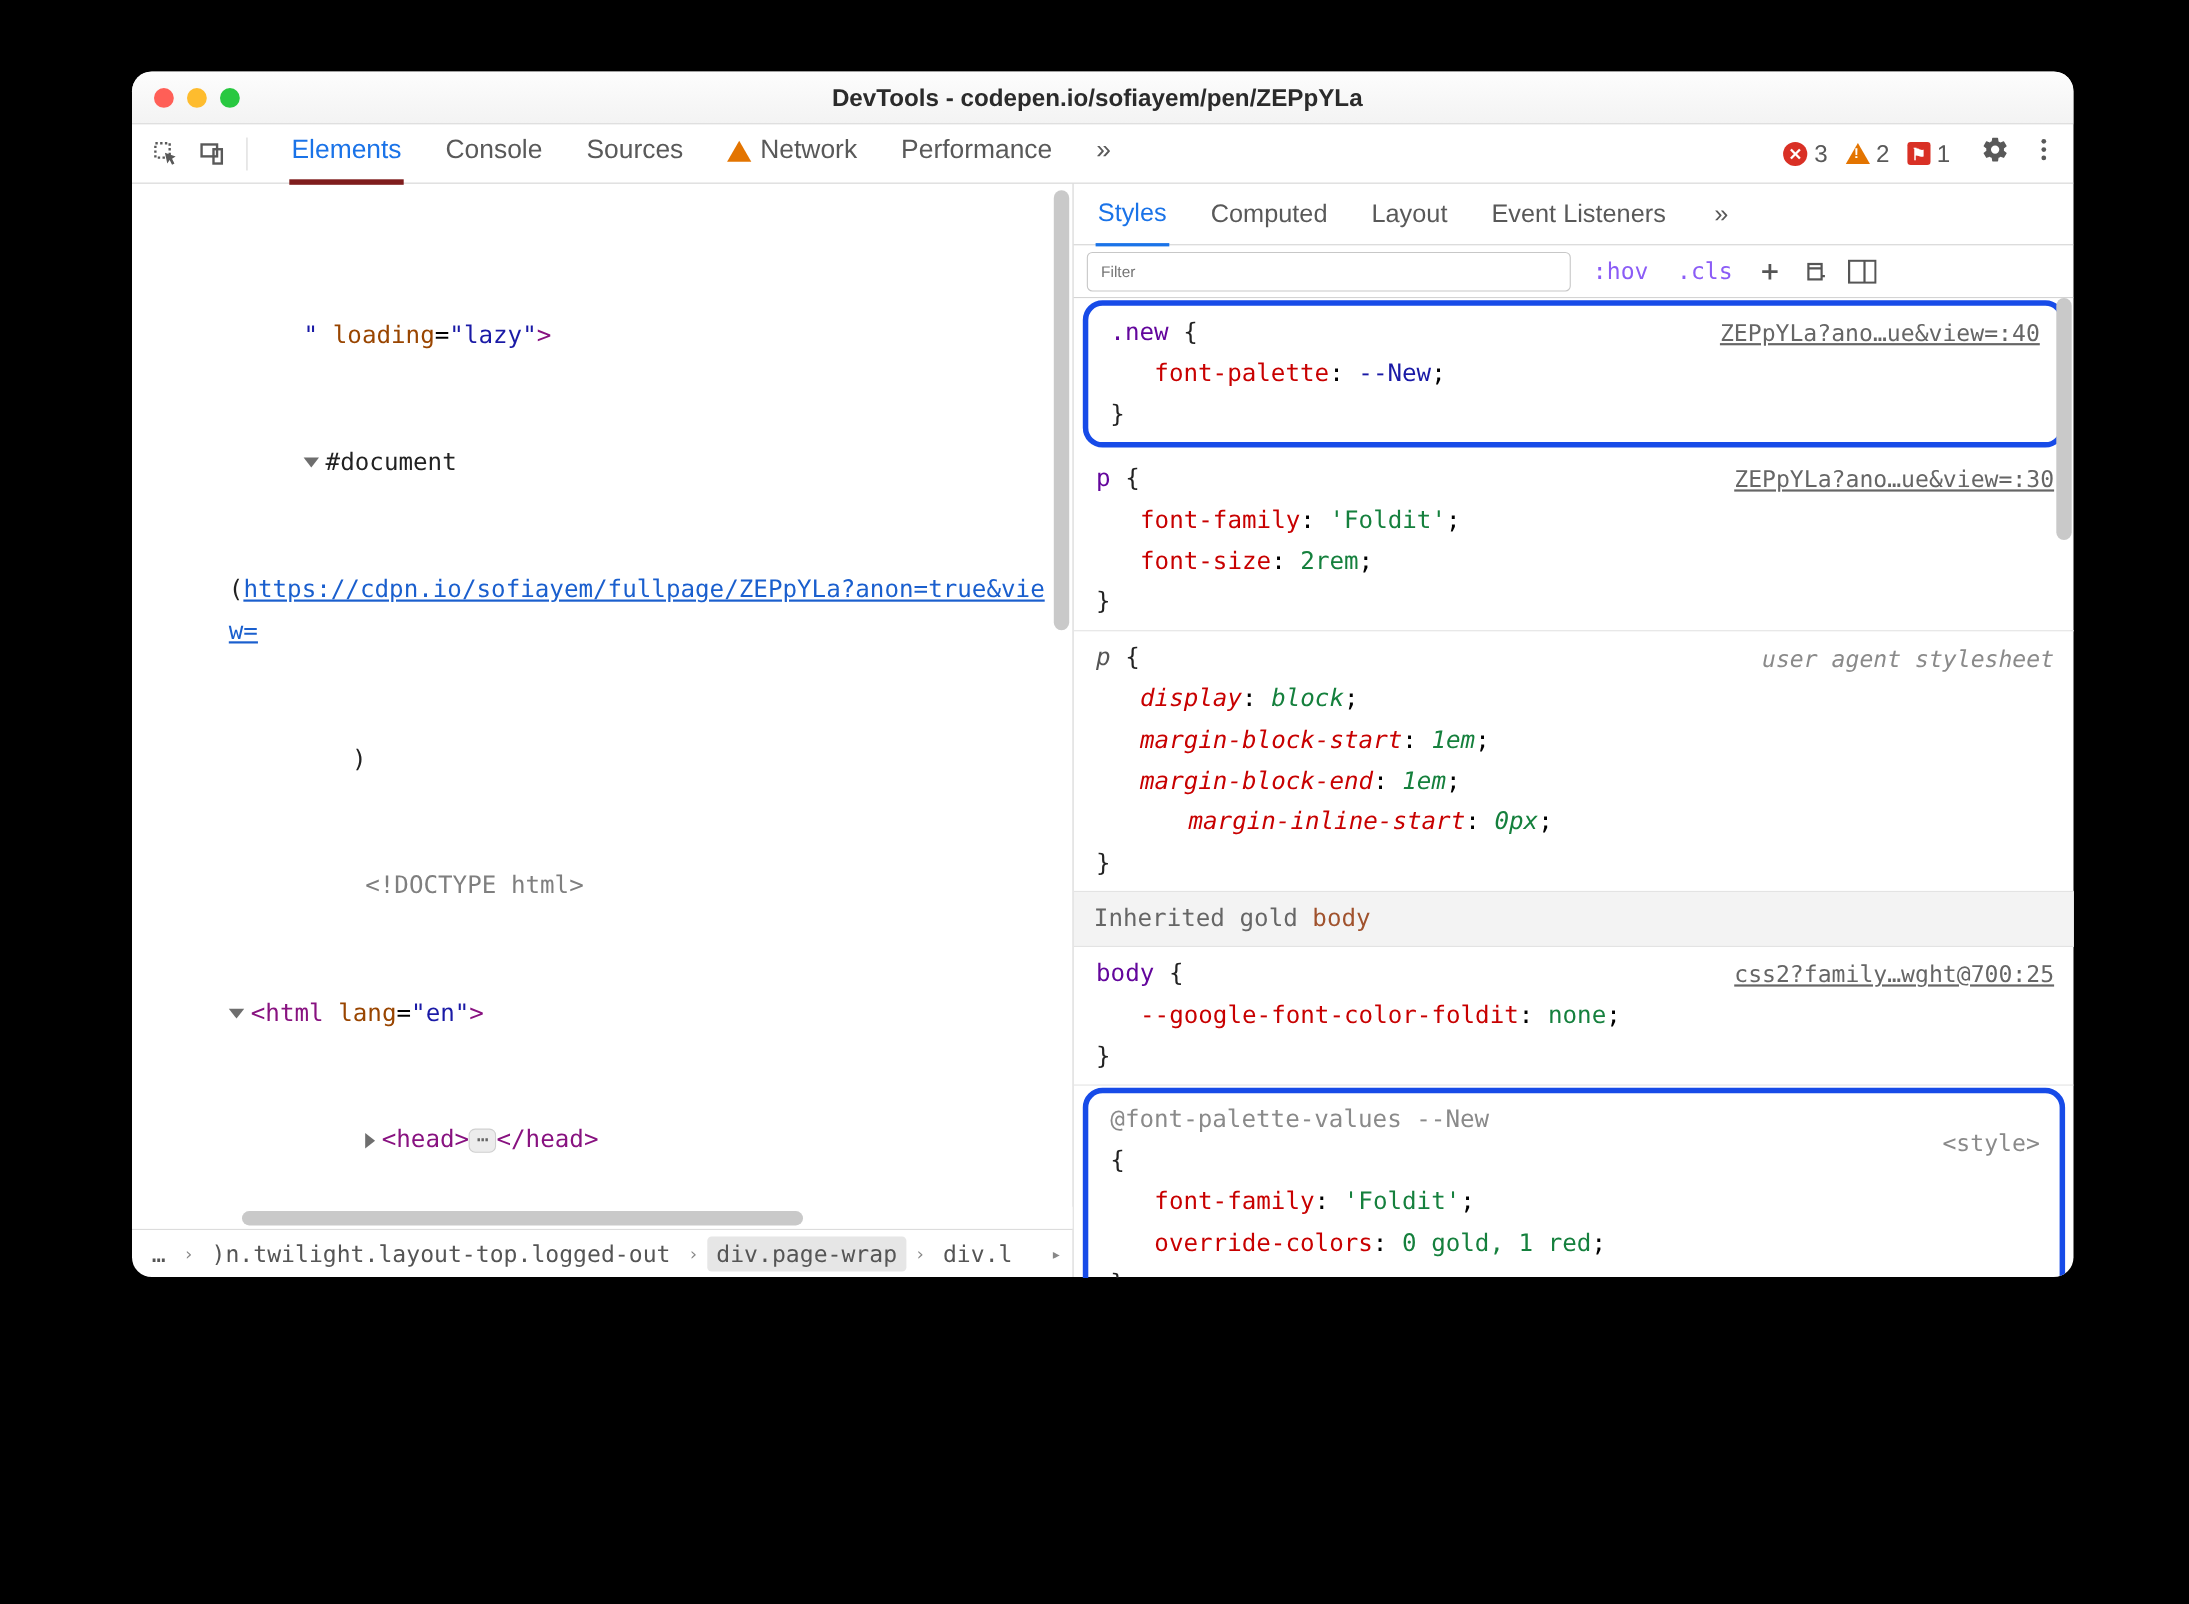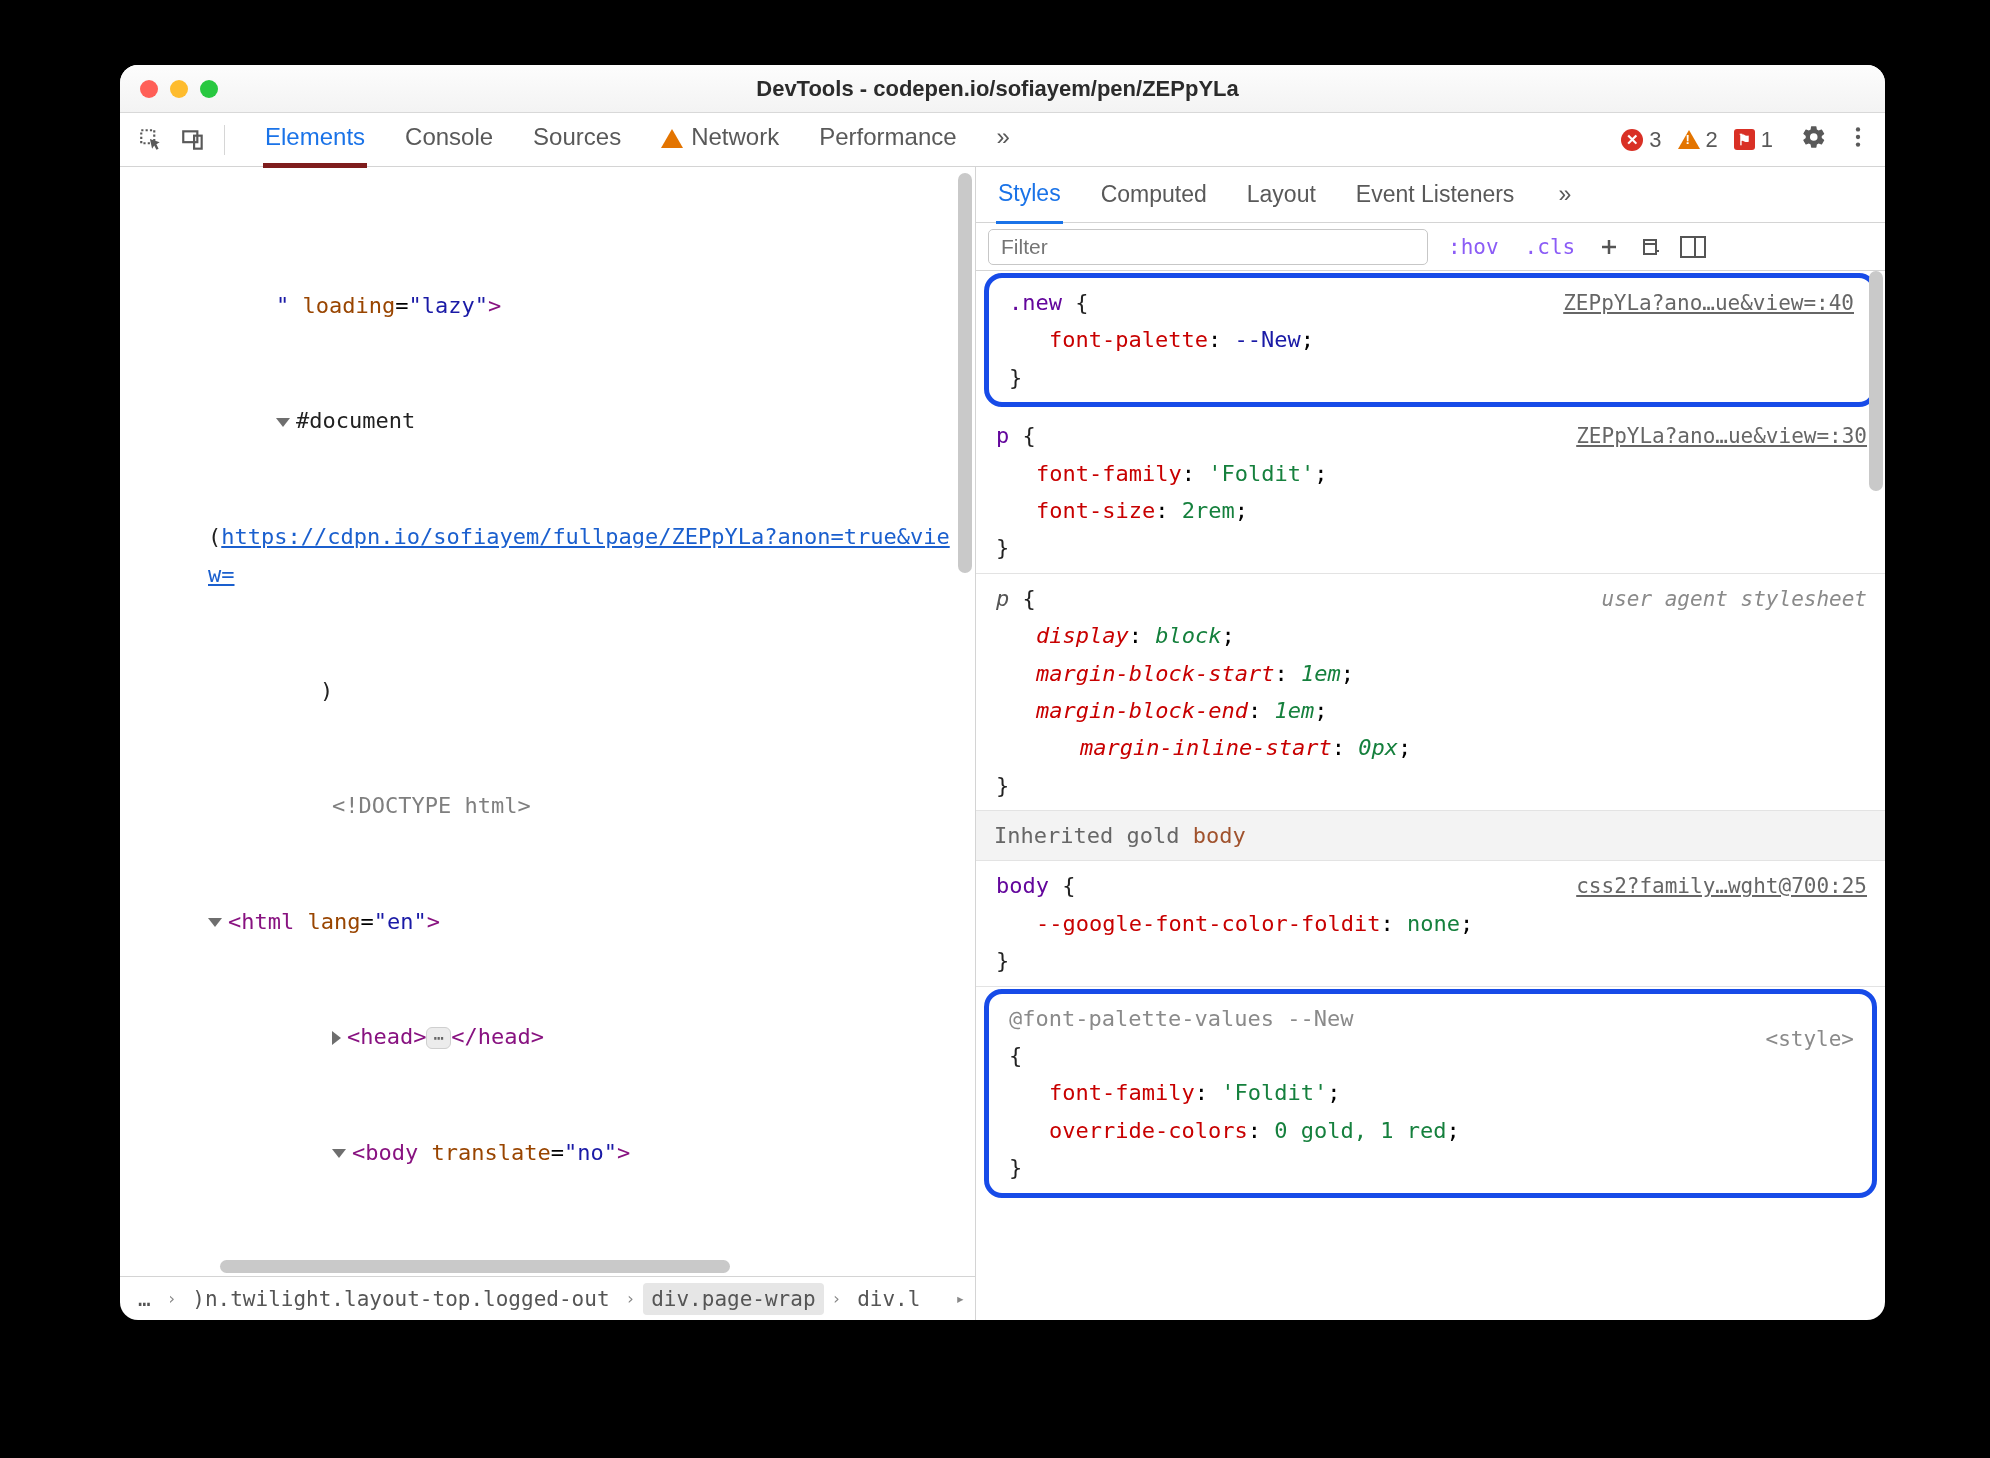--- a/index.html
+++ b/index.html
@@ -8,21 +8,21 @@
     font-family: -apple-system, BlinkMacSystemFont, "Segoe UI", sans-serif;
     width: 1990px;
     height: 1458px;
     position: relative;
   }
   .window {
     position: absolute;
     left: 120px;
     top: 65px;
     width: 1765px;
-    height: 1255px;
+    height: 1096px;
     background: #fff;
     border-radius: 18px;
     box-shadow: 0 30px 90px rgba(0,0,0,.55);
     overflow: hidden;
     display: flex;
     flex-direction: column;
   }
   .titlebar {
     height: 48px;
     background: linear-gradient(#fdfdfd,#f3f3f3);
@@ -92,21 +92,21 @@
   .hscroll .thumb { position:absolute; left:100px; top:4px; height:13px; width:510px; background:#c9c9c9; border-radius:7px;}
   .breadcrumbs { height:44px; border-top:1px solid #d4d4d4; display:flex; align-items:center; padding:0 10px; font-family: Menlo, monospace; font-size:21px; color:#555; gap:8px; overflow:hidden;}
   .crumb { padding: 4px 8px; white-space:nowrap; }
   .crumb.sel { background:#e6e6e6; border-radius:4px;}
   .chevr { font-size:16px; color:#888;}
   .subtabs { height:56px; border-bottom:1px solid #d4d4d4; display:flex; align-items:center; gap:36px; padding:0 20px; font-size:23px; color:#595959;}
   .subtabs .sttab { padding: 14px 2px; }
   .subtabs .sttab.active { color:#1a73e8; border-bottom:3px solid #1a73e8; }
   .subtabs .more { margin-left:4px;}
   .styles-toolbar { height:48px; border-bottom:1px solid #d4d4d4; display:flex; align-items:center; padding:0 12px; gap:14px;}
-  .filter-input { flex:0 0 440px; height:36px; border:1px solid #c7c7c7; border-radius:5px; padding:0 12px; font-size:21px; color:#333; background:#fff;}
+  .filter-input { flex:0 0 440px; height:36px; border:1px solid #c7c7c7; border-radius:5px; padding:0 12px; font-size:14px; color:#333; background:#fff;}
   .tbtn { font-family: Menlo, monospace; font-size:21px; color:#8b5cf6; padding:4px 6px;}
   .ticon { width:28px; height:28px; display:flex;align-items:center;justify-content:center; color:#555;}
   .styles-pane { flex:1; overflow:auto; font-family: Menlo, monospace; font-size:22px; line-height:1.7; position:relative;}
   .rule { border-bottom:1px solid #e3e3e3; padding: 6px 14px 6px 20px; position:relative;}
   .rule .src { position:absolute; right:18px; top:8px; font-size:21px; color:#666; text-decoration:underline;}
   .rule .src.nolink { color:#8a8a8a; text-decoration:none; font-style:italic;}
   .sel-txt { color:#63069c; }
   .prop { color:#c80000; }
   .val { color:#15803d; }
   .vallink { color:#1a1aa6; }

